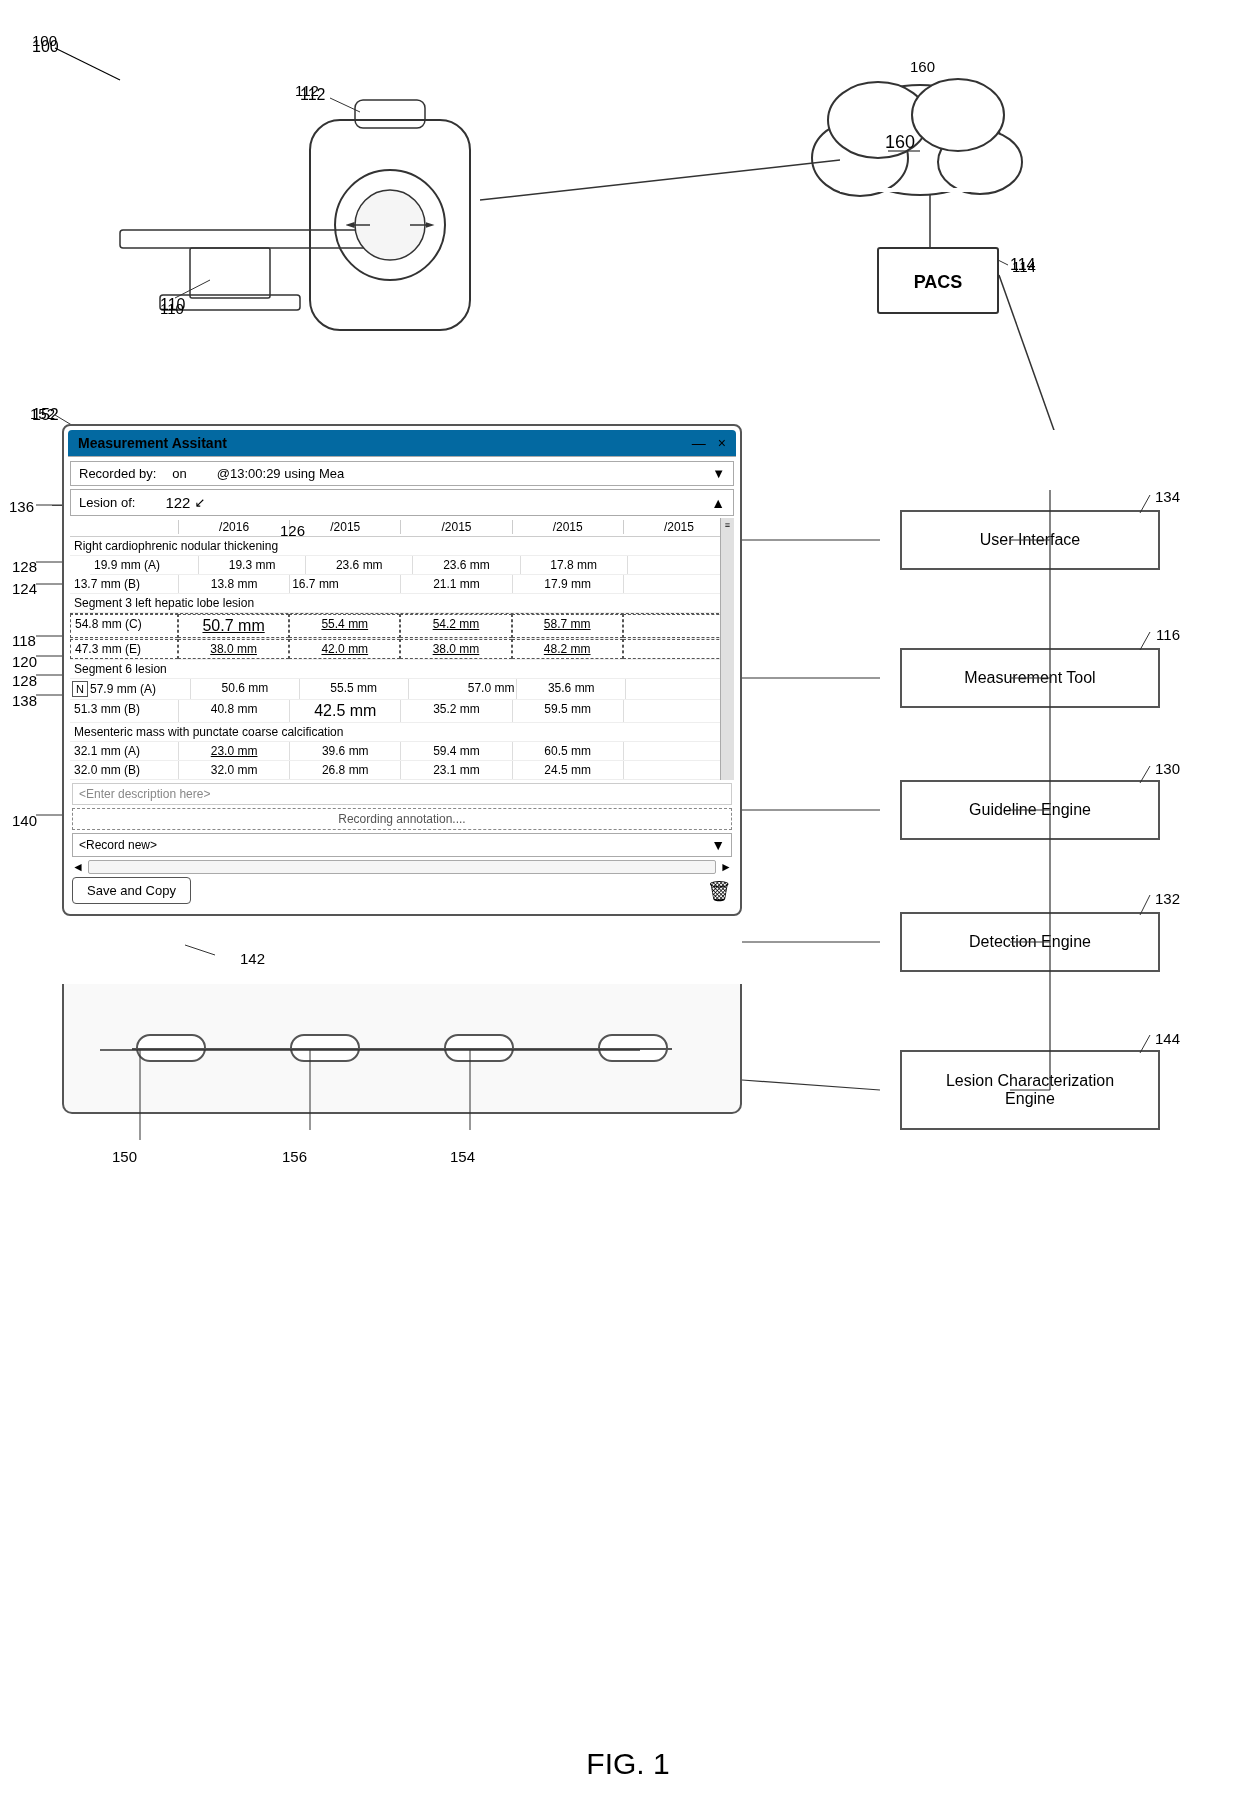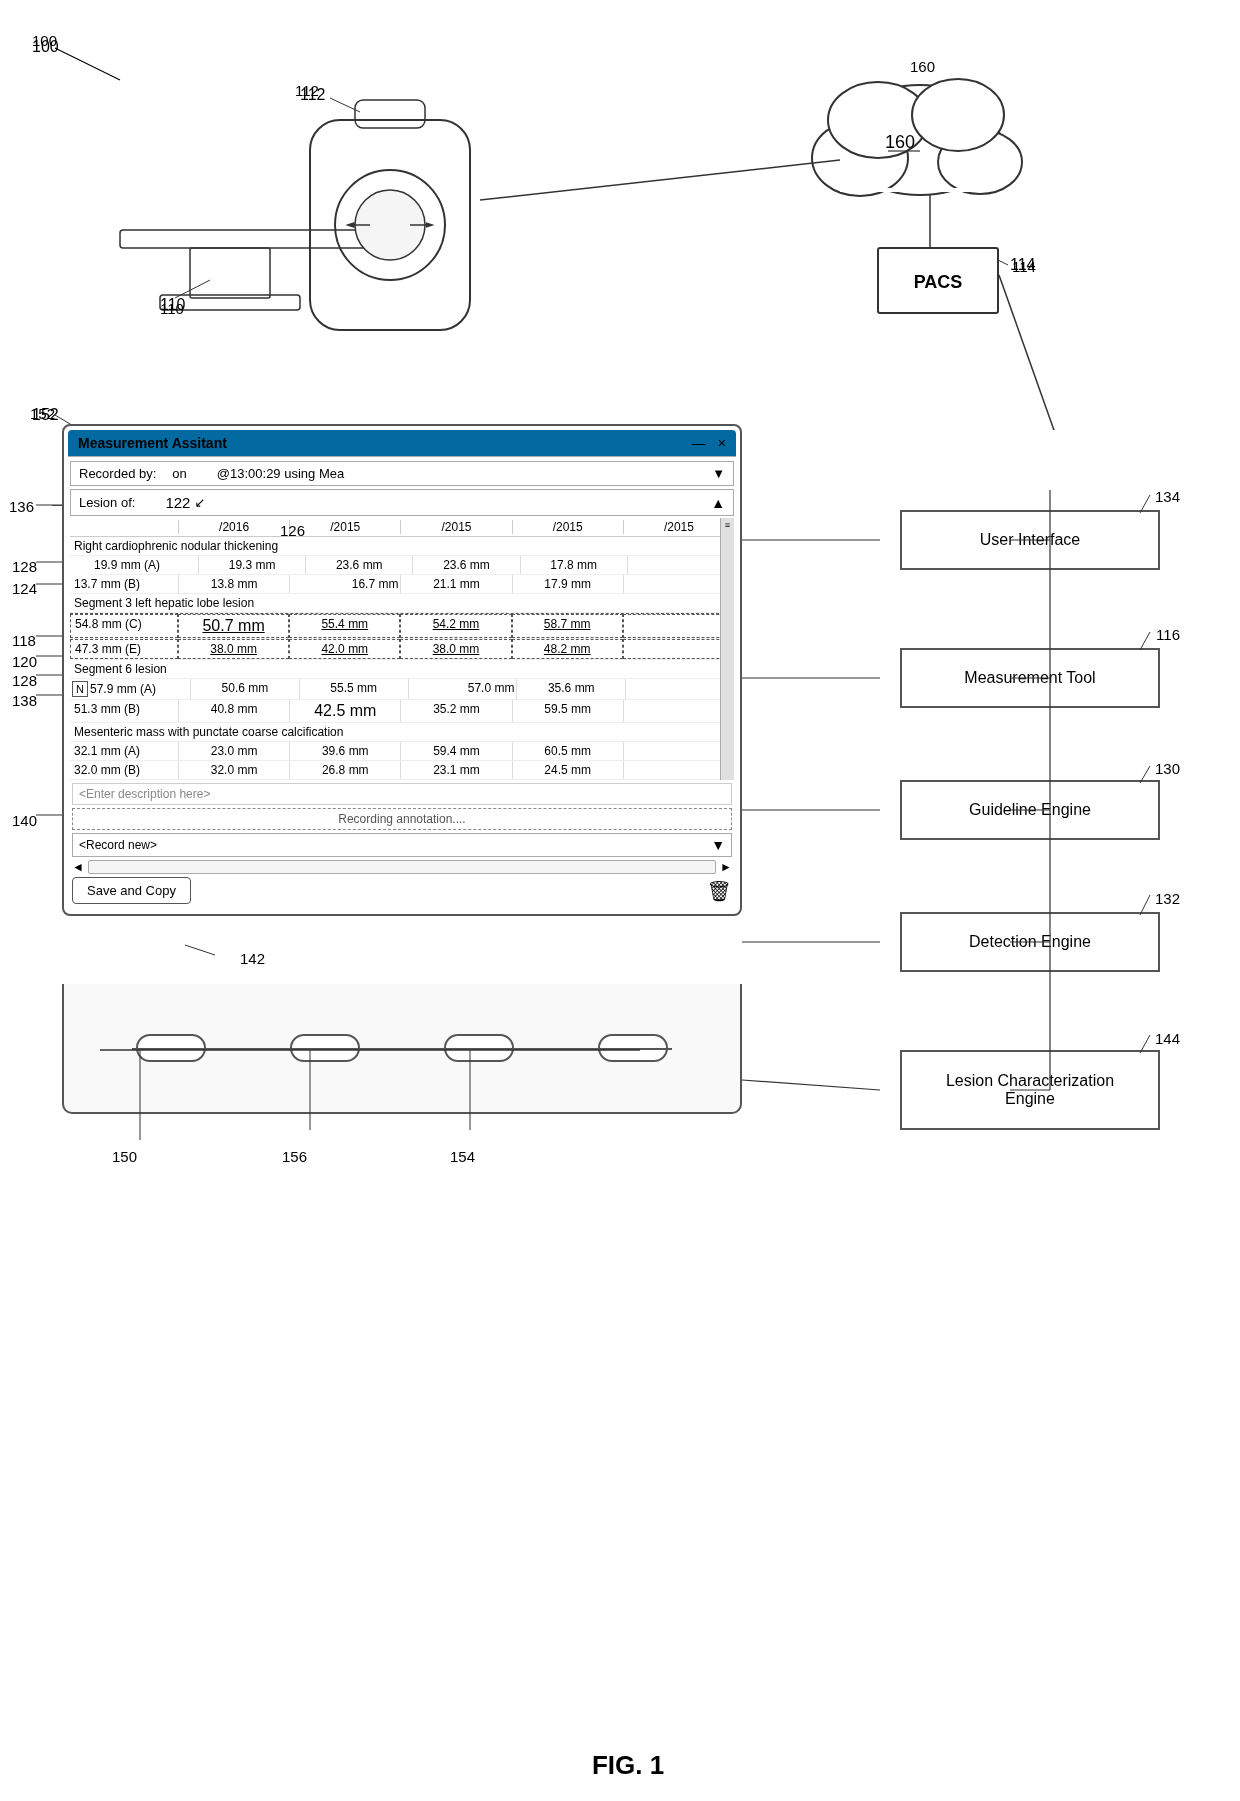--- a/index.html
+++ b/index.html
@@ -143,21 +143,21 @@
         <div style="text-align:center;border-left:1px solid #ddd;padding:2px 2px;font-size:12px;">19.3 mm</div>
         <div style="text-align:center;border-left:1px solid #ddd;padding:2px 2px;font-size:12px;">23.6 mm</div>
         <div style="text-align:center;border-left:1px solid #ddd;padding:2px 2px;font-size:12px;">23.6 mm</div>
         <div style="text-align:center;border-left:1px solid #ddd;padding:2px 2px;font-size:12px;">17.8 mm</div>
         <div style="text-align:center;border-left:1px solid #ddd;padding:2px 2px;font-size:12px;"></div>
       </div>
 
       <div style="display:grid;grid-template-columns:108px repeat(5,1fr);font-size:12px;border-bottom:1px solid #eee;">
         <div style="padding:2px 4px;font-size:12px;">13.7 mm (B)</div>
         <div style="text-align:center;border-left:1px solid #ddd;padding:2px 2px;font-size:12px;">13.8 mm</div>
-        <div style="text-align:right;border-left:1px solid #ddd;padding:2px 2px;font-size:12px;">16.7 mm</div>
+        <div style="text-align:left;border-left:1px solid #ddd;padding:2px 2px;font-size:12px;">16.7 mm</div>
         <div style="text-align:center;border-left:1px solid #ddd;padding:2px 2px;font-size:12px;">21.1 mm</div>
         <div style="text-align:center;border-left:1px solid #ddd;padding:2px 2px;font-size:12px;">17.9 mm</div>
         <div style="text-align:center;border-left:1px solid #ddd;padding:2px 2px;font-size:12px;"></div>
       </div>
 
       <div style="font-size:12px;padding:2px 4px;border-bottom:1px solid #eee;">Segment 3 left hepatic lobe lesion</div>
 
       <div style="display:grid;grid-template-columns:108px repeat(5,1fr);font-size:12px;border-bottom:1px solid #eee;border-top:1px dashed #555;">
         <div style="padding:2px 4px;font-size:12px;border:1px dashed #555;">54.8 mm (C)</div>
         <div style="text-align:center;border:1px dashed #555;padding:2px 2px;font-size:16px;text-decoration:underline;">50.7 mm</div>
@@ -200,21 +200,21 @@
         <div style="text-align:center;border-left:1px solid #ddd;padding:2px 2px;font-size:16px;">42.5 mm</div>
         <div style="text-align:center;border-left:1px solid #ddd;padding:2px 2px;font-size:12px;">35.2 mm</div>
         <div style="text-align:center;border-left:1px solid #ddd;padding:2px 2px;font-size:12px;">59.5 mm</div>
         <div style="text-align:center;border-left:1px solid #ddd;padding:2px 2px;font-size:12px;"></div>
       </div>
 
       <div style="font-size:12px;padding:2px 4px;border-bottom:1px solid #eee;">Mesenteric mass with punctate coarse calcification</div>
 
       <div style="display:grid;grid-template-columns:108px repeat(5,1fr);font-size:12px;border-bottom:1px solid #eee;">
         <div style="padding:2px 4px;font-size:12px;">32.1 mm (A)</div>
-        <div style="text-align:center;border-left:1px solid #ddd;padding:2px 2px;font-size:12px;">23.0 mm</div>
+        <div style="text-align:center;border-left:1px solid #ddd;padding:2px 2px;font-size:12px;text-decoration:underline;">23.0 mm</div>
         <div style="text-align:center;border-left:1px solid #ddd;padding:2px 2px;font-size:12px;">39.6 mm</div>
         <div style="text-align:center;border-left:1px solid #ddd;padding:2px 2px;font-size:12px;">59.4 mm</div>
         <div style="text-align:center;border-left:1px solid #ddd;padding:2px 2px;font-size:12px;">60.5 mm</div>
         <div style="text-align:center;border-left:1px solid #ddd;padding:2px 2px;font-size:12px;"></div>
       </div>
 
       <div style="display:grid;grid-template-columns:108px repeat(5,1fr);font-size:12px;border-bottom:1px solid #eee;">
         <div style="padding:2px 4px;font-size:12px;">32.0 mm (B)</div>
         <div style="text-align:center;border-left:1px solid #ddd;padding:2px 2px;font-size:12px;">32.0 mm</div>
         <div style="text-align:center;border-left:1px solid #ddd;padding:2px 2px;font-size:12px;">26.8 mm</div>
@@ -304,21 +304,21 @@
 
   <div class="ref-label" style="right:60px;top:1030px;">144</div>
   <div style="position:absolute;right:80px;top:1050px;width:260px;border:2px solid #555;padding:14px 20px;font-size:16px;text-align:center;background:#fff;min-height:80px;display:flex;align-items:center;justify-content:center;flex-direction:column;">
     <span style="text-align:center;">Lesion Characterization Engine</span>
   </div>
 
   <div class="ref-label" style="left:112px;top:1148px;">150</div>
   <div class="ref-label" style="left:282px;top:1148px;">156</div>
   <div class="ref-label" style="left:450px;top:1148px;">154</div>
 
-  <div style="position:absolute;left:16px;right:0;bottom:20px;text-align:center;font-size:26px;font-weight:bold;font-family:Arial;">FIG. 1</div>
+  <div style="position:absolute;left:16px;right:0;bottom:20px;text-align:center;font-size:30px;font-weight:normal;font-family:Arial;">FIG. 1</div>
 
   <svg width="1240" height="1801" style="position:absolute;top:0;left:0;pointer-events:none;">
 
     <line x1="742" y1="540" x2="880" y2="540" stroke="#333" stroke-width="1.2"></line>
     <line x1="742" y1="678" x2="880" y2="678" stroke="#333" stroke-width="1.2"></line>
     <line x1="742" y1="810" x2="880" y2="810" stroke="#333" stroke-width="1.2"></line>
     <line x1="742" y1="942" x2="880" y2="942" stroke="#333" stroke-width="1.2"></line>
     <line x1="742" y1="1080" x2="880" y2="1090" stroke="#333" stroke-width="1.2"></line>
 
     <line x1="36" y1="505" x2="62" y2="505" stroke="#333" stroke-width="1"></line>

